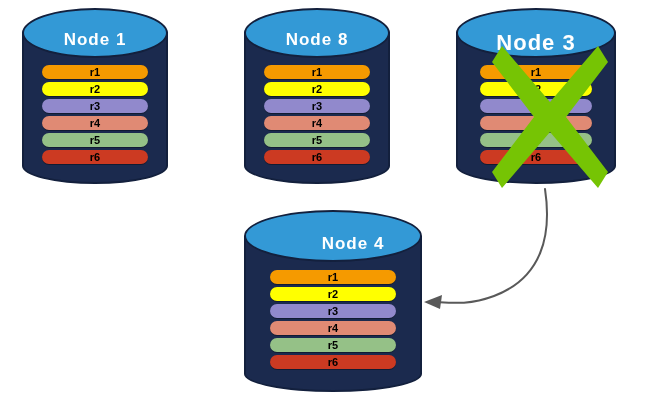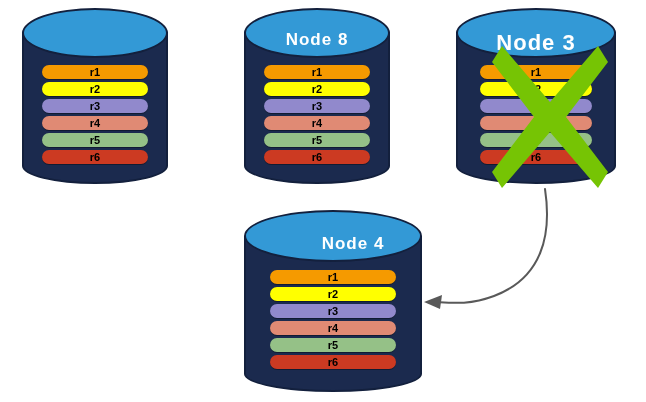--- a/index.html
+++ b/index.html
@@ -95,20 +95,21 @@
   }
 </style>
 </head>
 <body>
 
 <div id="canvas">
 
   <div class="node" style="left:22px; top:8px; width:146px; height:178px;">
     <div class="cyl-body" style="top:24px; height:152px;"></div>
     <div class="cyl-top" style="height:50px;"></div>
+    <div class="node-title" style="top:22px; font-size:17px;">Node 1</div>
     <div class="rows" style="top:57px; left:20px; right:20px;">
       <div class="row" style="background:#f59a00;">r1</div>
       <div class="row" style="background:#ffff00;">r2</div>
       <div class="row" style="background:#9189cc;">r3</div>
       <div class="row" style="background:#e08a74;">r4</div>
       <div class="row" style="background:#95c187;">r5</div>
       <div class="row" style="background:#cc3a22;">r6</div>
     </div>
   </div>
 

